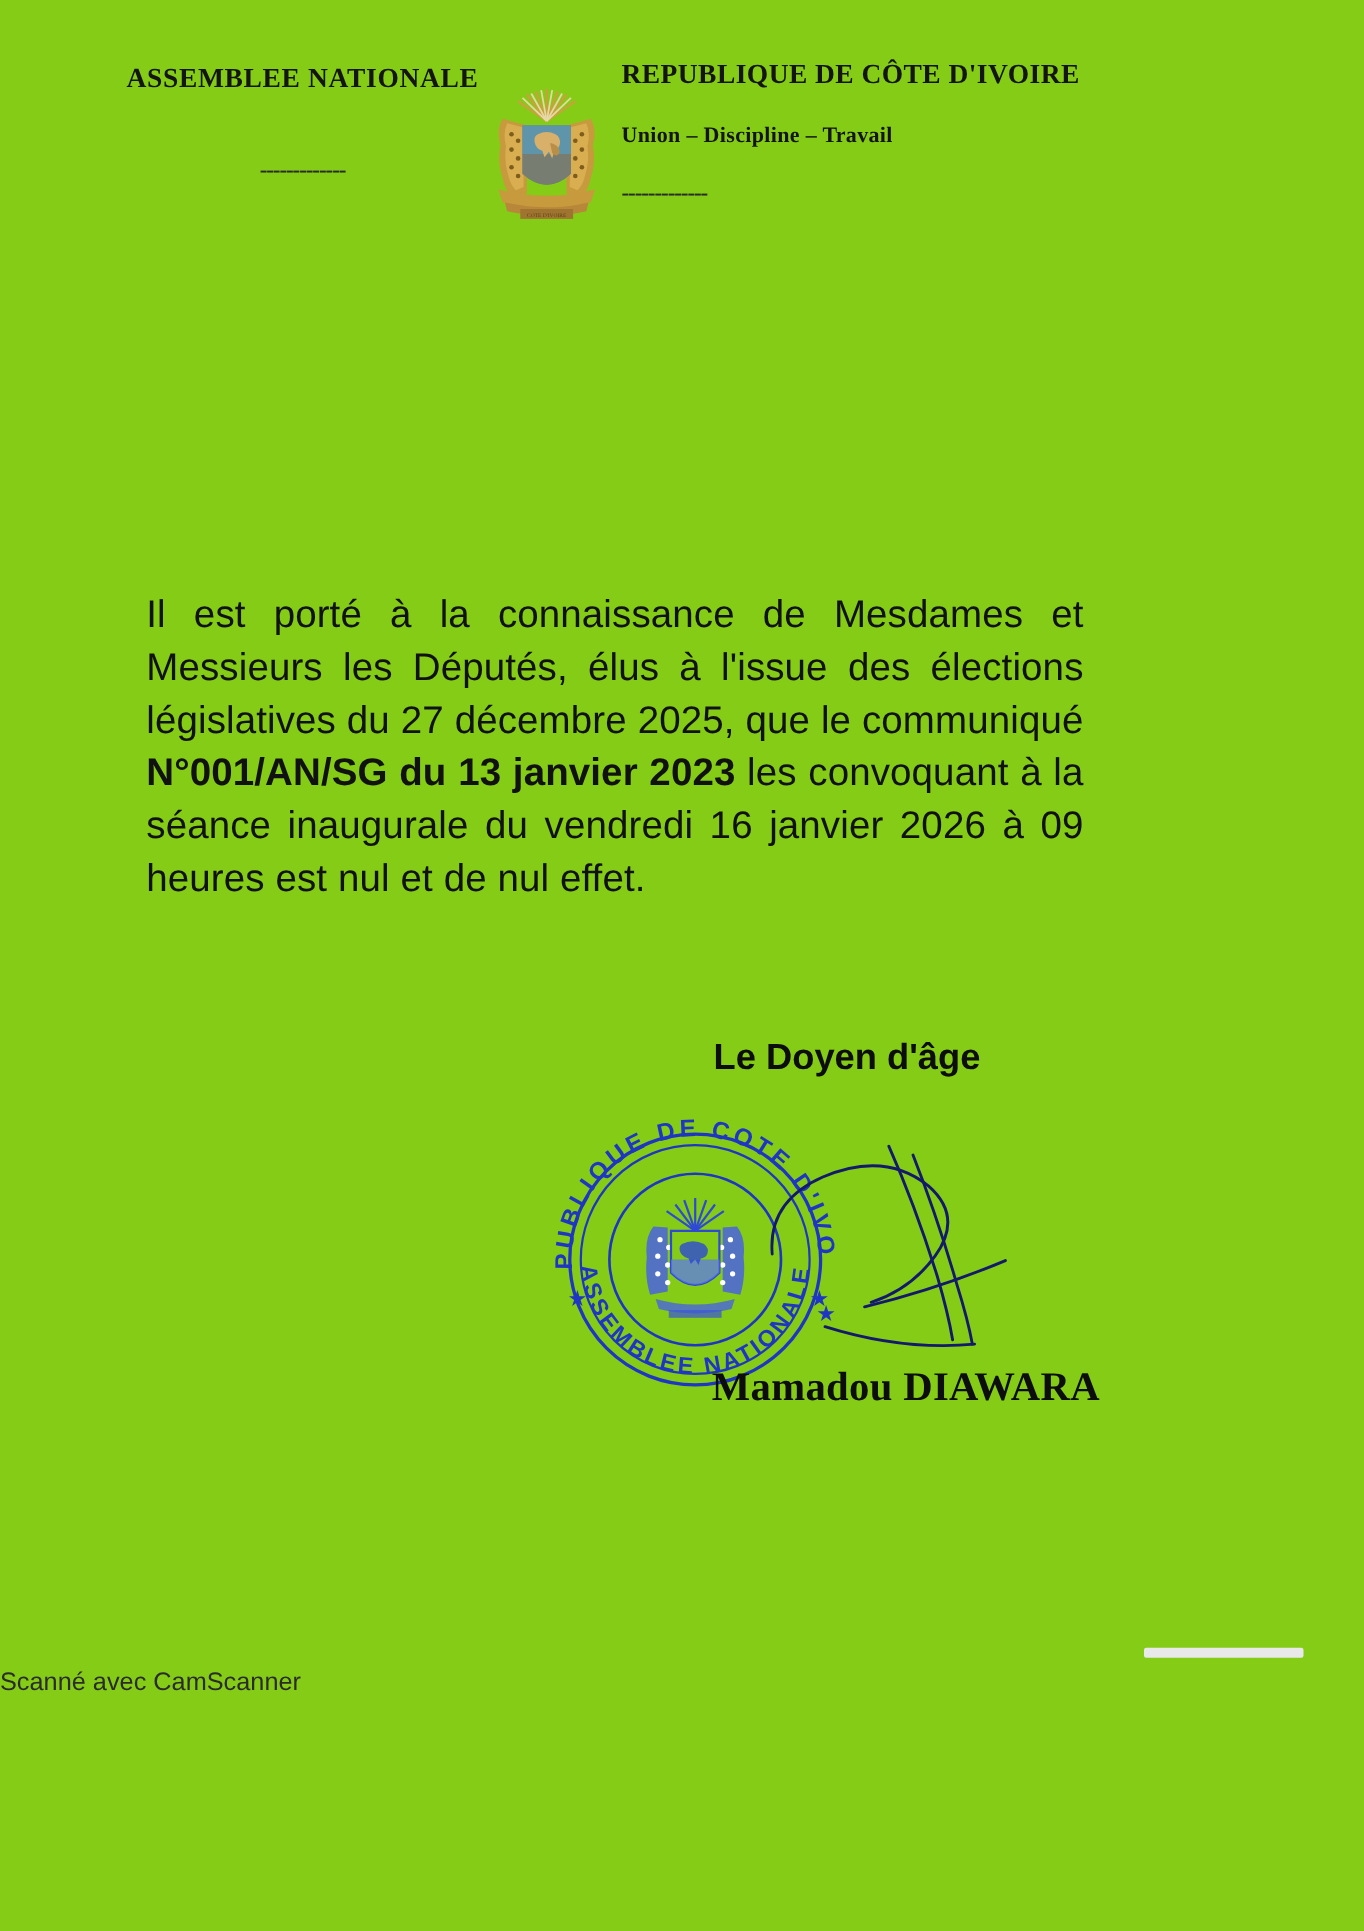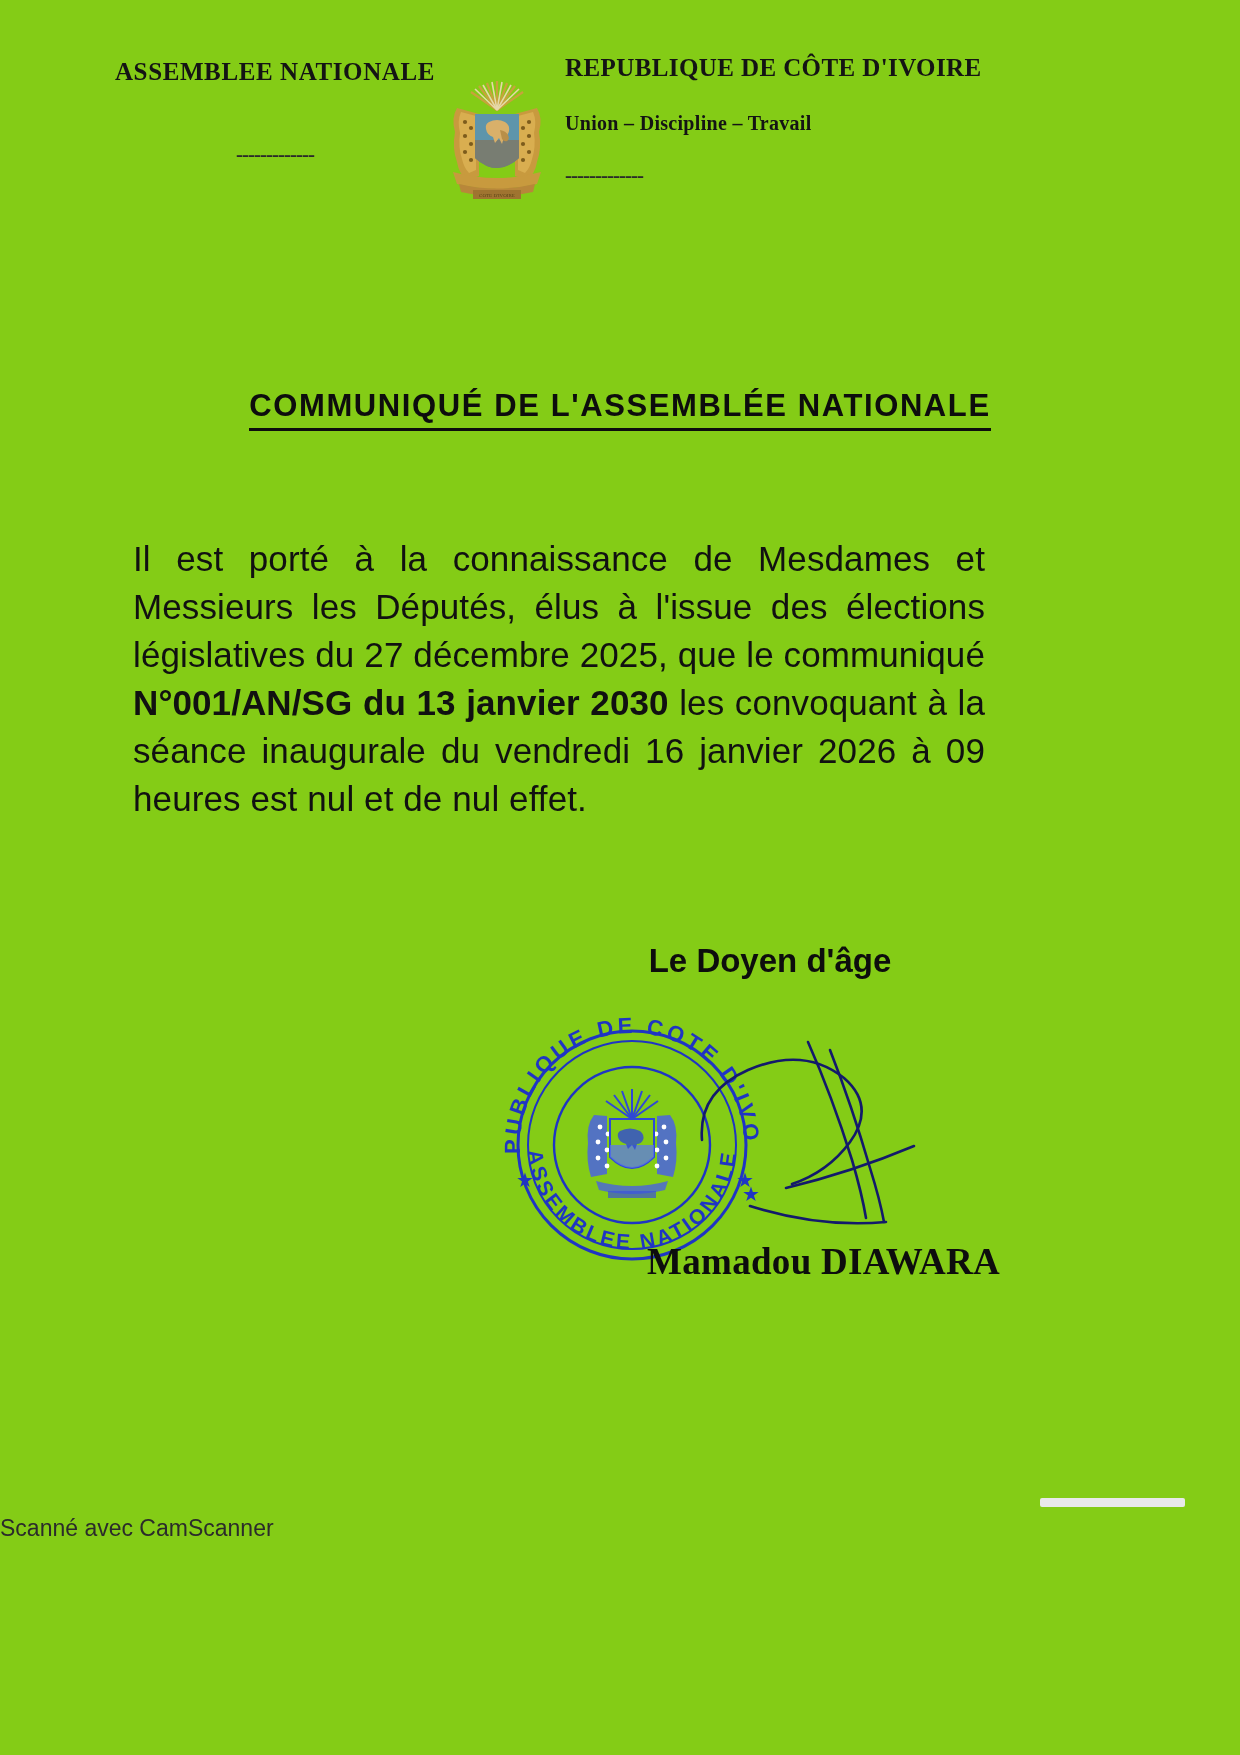--- a/index.html
+++ b/index.html
@@ -268,26 +268,23 @@
         <path d="M22 104 q38 9 76 0 l-2 8 q-36 8 -72 0 z" fill="#b8873a"></path>
         <rect x="36" y="110" width="48" height="9" fill="#9f7430"></rect>
         <g fill="#5a4416" font-family="'Liberation Serif', serif" font-size="5">
           <text x="60" y="117" text-anchor="middle">COTE D'IVOIRE</text>
         </g>
       </svg>
     </div>
   </div>
 
 
-  <div class="doc-title">
-    <span>COMMUNIQUÉ DE L'ASSEMBLÉE NATIONALE</span>
-  </div>
 
   <p class="body-text">
-    <span>Il est porté à la connaissance de Mesdames et Messieurs les Députés, élus à l'issue des élections législatives du 27 décembre 2025, que le communiqué </span><b>N°001/AN/SG du 13 janvier 2030</b><span> les convoquant à la séance inaugurale du vendredi 16 janvier 2026 à 09 heures est nul et de nul effet.</span>
+    <span>Il est porté à la connaissance de Mesdames et Messieurs les Députés, élus à l'issue des élections législatives du 27 décembre 2025, que le communiqué </span><b>N°001/AN/SG du 13 janvier 2023</b><span> les convoquant à la séance inaugurale du vendredi 16 janvier 2026 à 09 heures est nul et de nul effet.</span>
   </p>
 
   <div class="sign-title">Le Doyen d'âge</div>
 
   <div class="stamp-wrap">
     <svg width="420" height="250" viewBox="0 0 420 250" xmlns="http://www.w3.org/2000/svg">
       <defs>
         <path id="arcTop" d="M 30 130 A 112 112 0 0 1 254 130"></path>
         <path id="arcBot" d="M 38 130 A 104 104 0 0 0 246 130"></path>
       </defs>

